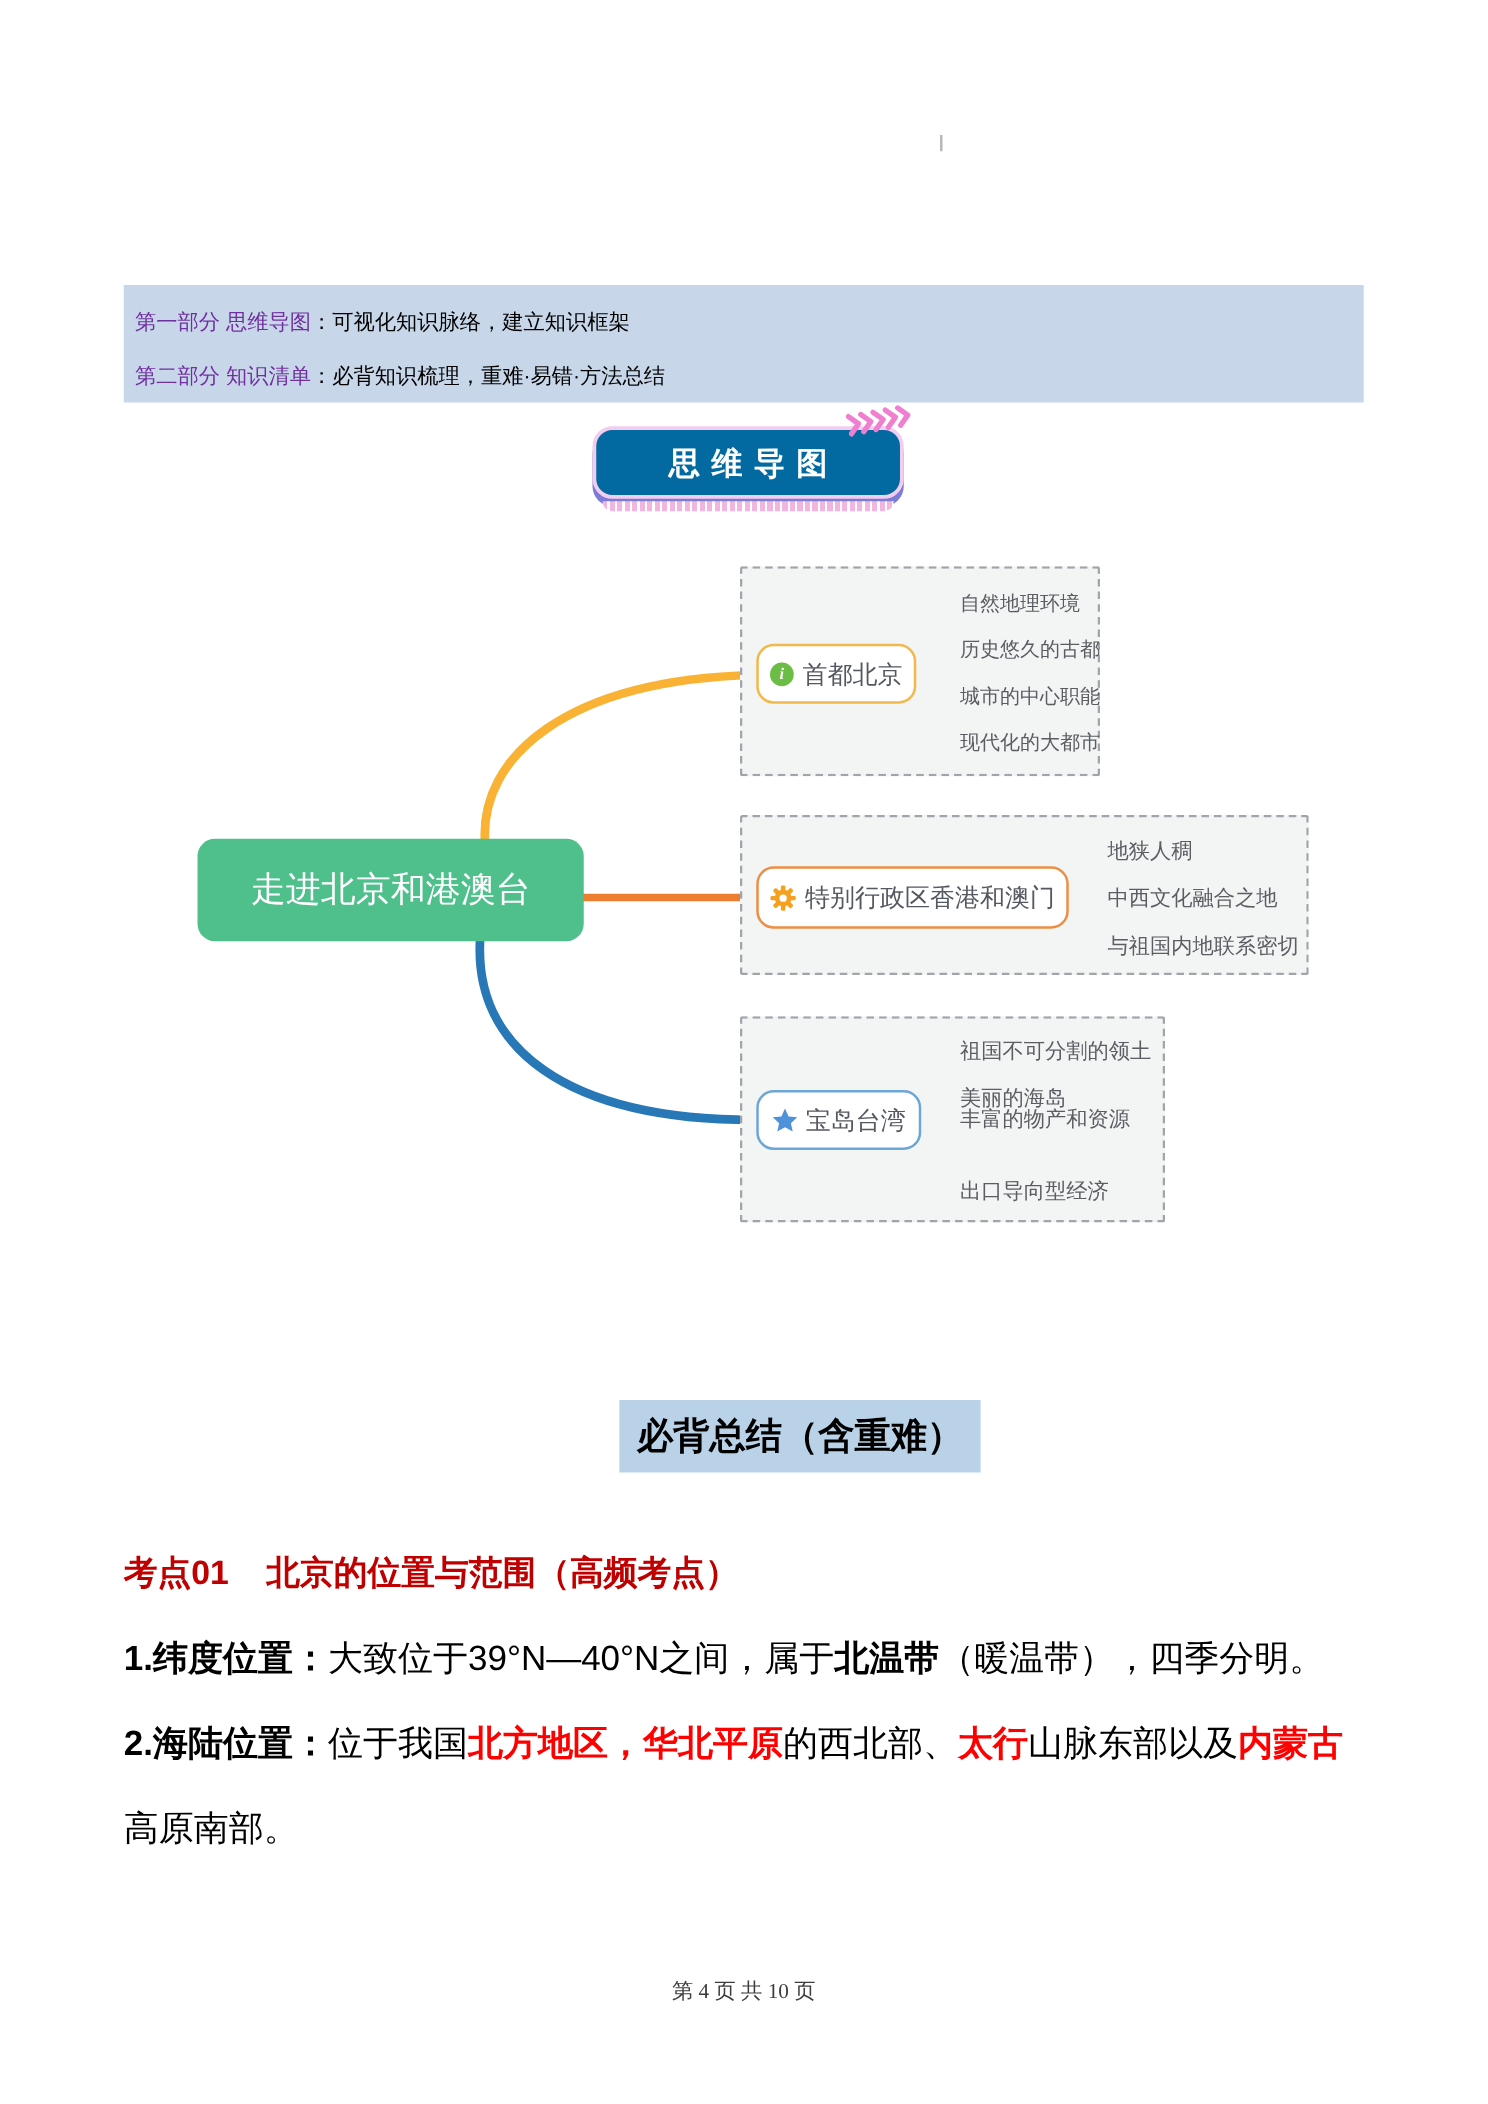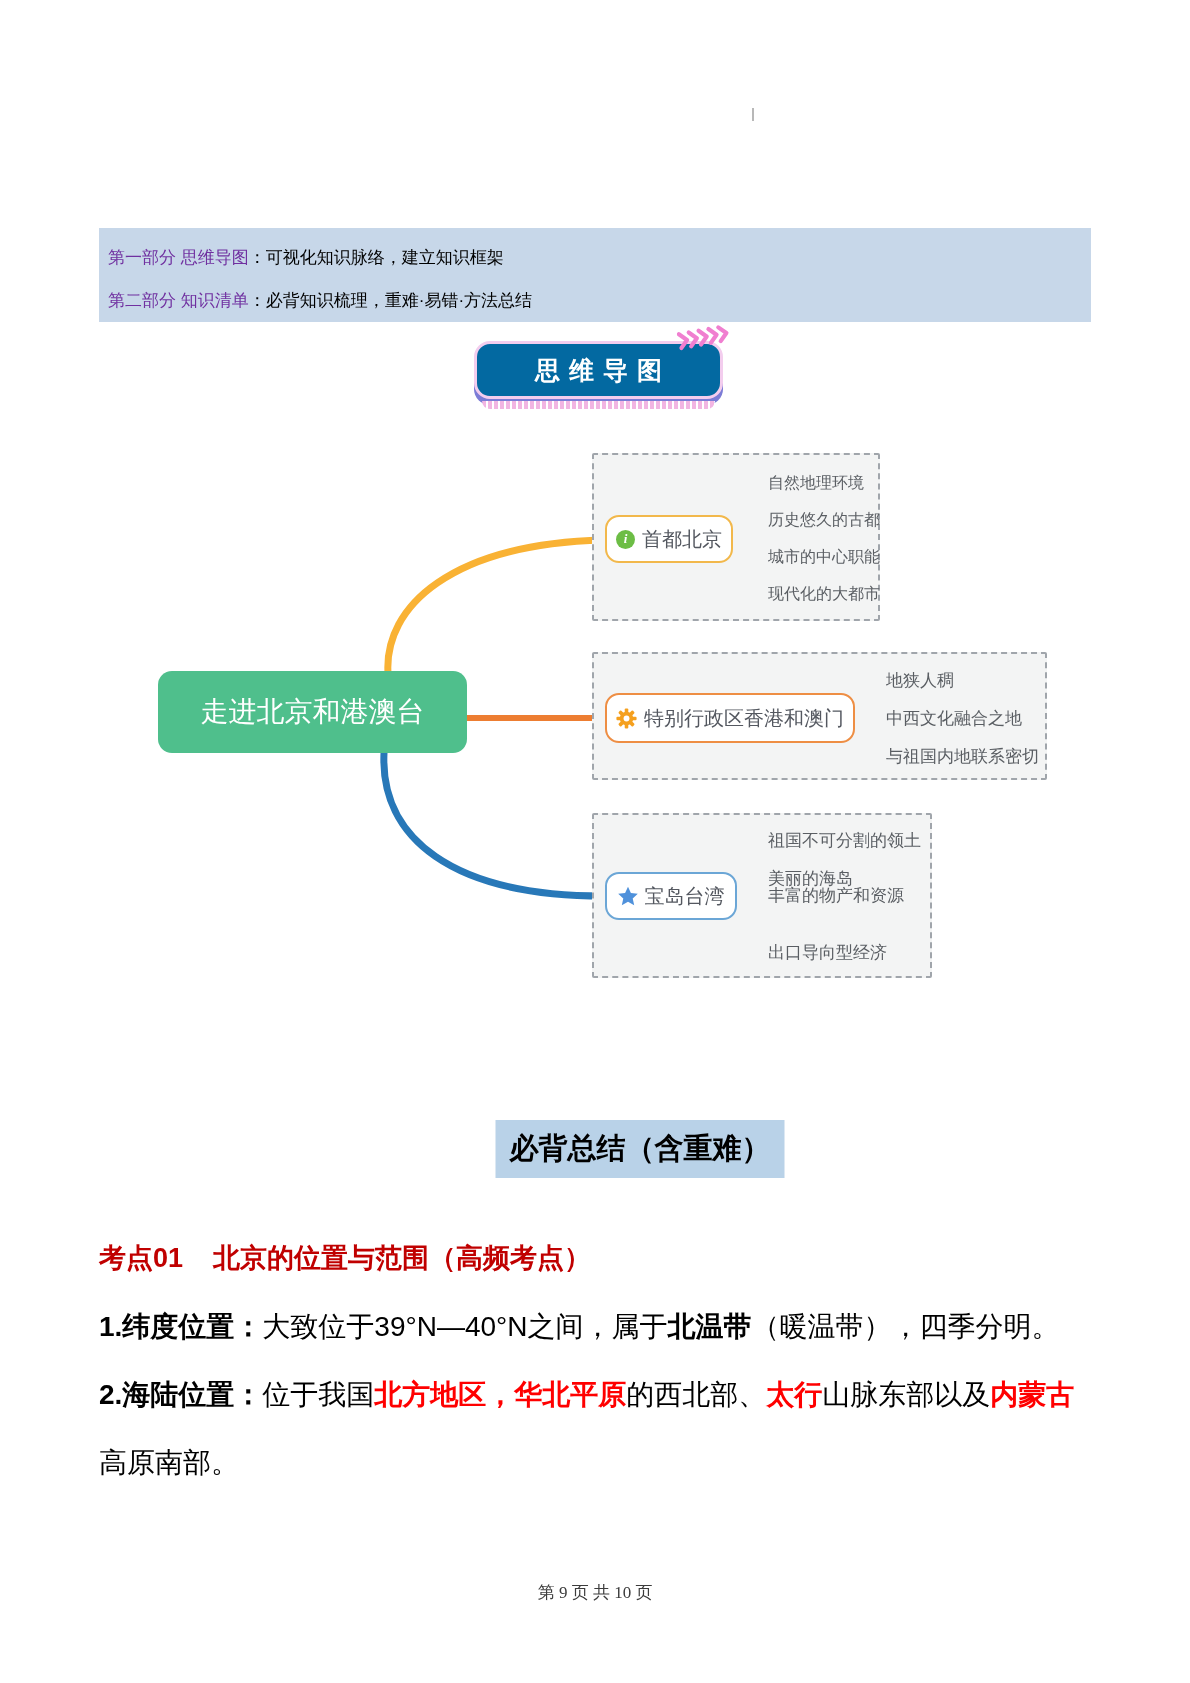--- a/index.html
+++ b/index.html
@@ -207,15 +207,15 @@
   <div class="summary-heading">必背总结（含重难）</div>
 
   <div class="topic-heading">
     <span class="num">考点01</span><span>北京的位置与范围（高频考点）</span>
   </div>
 
   <p class="para para1"><span class="b">1.纬度位置：</span><span>大致位于39°N—40°N之间，属于</span><span class="b">北温带</span><span>（暖温带），四季分明。</span></p>
 
   <p class="para para2"><span class="b">2.海陆位置：</span><span>位于我国</span><span class="r">北方地区，华北平原</span><span>的西北部、</span><span class="r">太行</span><span>山脉东部以及</span><span class="r">内蒙古</span><span>高原南部。</span></p>
 
-  <div class="footer">第 9 页 共 10 页</div>
+  <div class="footer">第 4 页 共 10 页</div>
 
 </div>
 
 </body></html>

